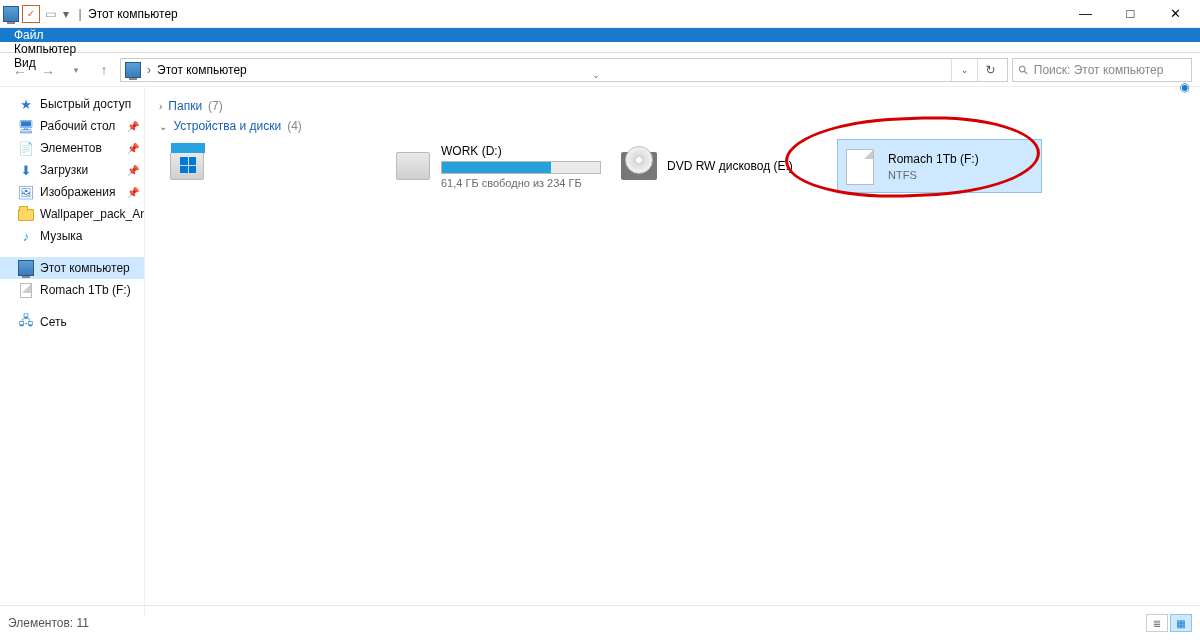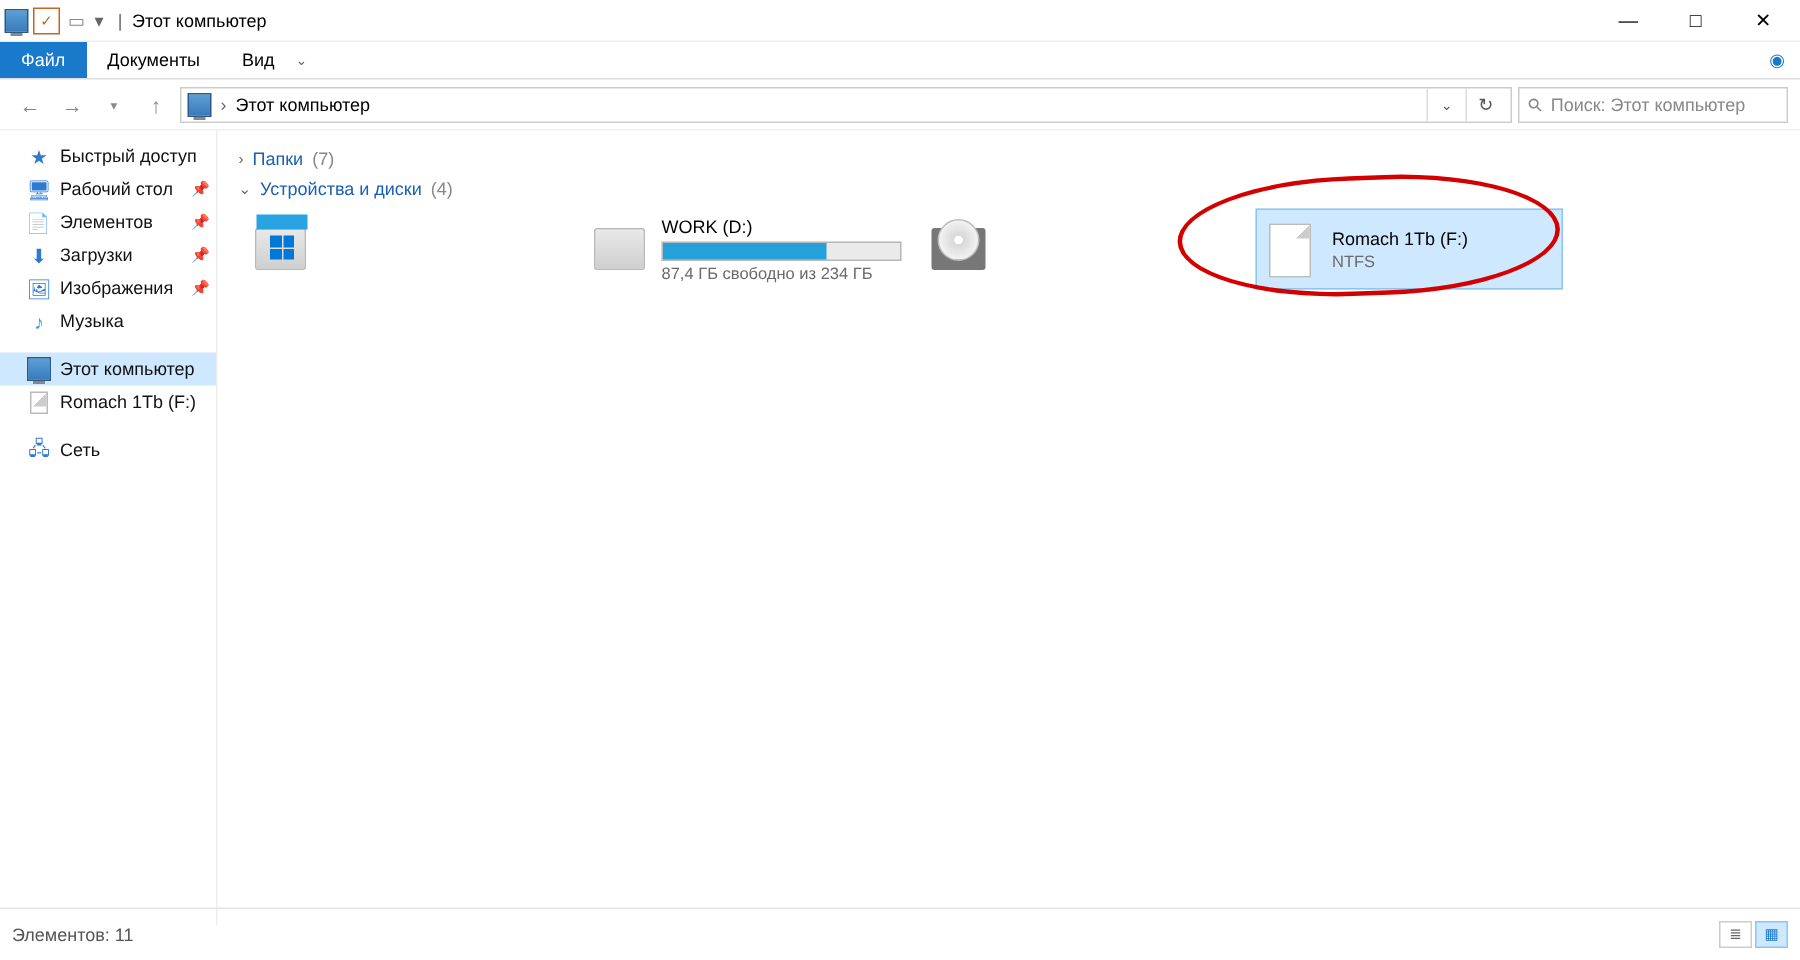--- a/index.html
+++ b/index.html
@@ -8,21 +8,21 @@
 
 .titlebar { height:28px; display:flex; align-items:center; padding:0 2px; border-bottom:1px solid #eee; }
 .titlebar-icons { display:flex; align-items:center; gap:2px; margin-right:6px; }
 .tb-ico { width:18px; height:18px; display:flex; align-items:center; justify-content:center; font-size:12px; }
 .tb-sep { width:8px; text-align:center; color:#666; }
 .titlebar-title { margin-left:4px; color:#000; }
 .win-controls { margin-left:auto; display:flex; }
 .win-btn { width:45px; height:28px; display:flex; align-items:center; justify-content:center; font-size:13px; color:#000; }
 
 
-.menubar { height:25px; display:flex; align-items:stretch; border-bottom:1px solid #ddd; }
+.menubar { height:25px; display:flex; align-items:stretch; border-bottom:1px solid #ddd;flex-direction:column; }
 .menu-file { background:#1979ca; color:#fff; padding:0 14px; display:flex; align-items:center; }
 .menu-item { padding:0 14px; display:flex; align-items:center; color:#000; }
 .help-icon { margin-left:auto; padding:0 10px; display:flex; align-items:center; color:#1979ca; }
 .menu-chevron { margin-right:8px; color:#666; font-size:9px; align-self:center; }
 
 
 .addressbar { height:34px; display:flex; align-items:center; padding:0 8px; gap:4px; border-bottom:1px solid #eee; }
 .nav-btn { width:24px; height:24px; display:flex; align-items:center; justify-content:center; color:#888; font-size:14px; }
 .path-box { flex:1; height:24px; border:1px solid #ccc; display:flex; align-items:center; padding:0 4px; gap:4px; }
 .pc-ico { width:16px; height:16px; display:inline-block; background:linear-gradient(#5aa0d8,#3a7ab8); border:1px solid #2a5a8a; position:relative; }
@@ -93,21 +93,21 @@
   <span class="titlebar-title">Этот компьютер</span>
   <div class="win-controls">
     <div class="win-btn">—</div>
     <div class="win-btn">□</div>
     <div class="win-btn">✕</div>
   </div>
 </div>
 
 <div class="menubar">
   <div class="menu-file">Файл</div>
-  <div class="menu-item">Документы</div>
+  <div class="menu-item">Компьютер</div>
   <div class="menu-item">Вид</div>
   <span class="menu-chevron">⌄</span>
   <div class="help-icon">◉</div>
 </div>
 
 <div class="addressbar">
   <div class="nav-btn">←</div>
   <div class="nav-btn">→</div>
   <div class="nav-btn" style="font-size:9px;">▾</div>
   <div class="nav-btn">↑</div>
@@ -147,20 +147,26 @@
         <span class="tree-ico" style="color:#2e7ad1;">⬇</span>
         <span>Загрузки</span>
         <span class="pin">📌</span>
       </div>
     <div class="tree-item">
         <span class="tree-ico" style="color:#2e7ad1;">🖼</span>
         <span>Изображения</span>
         <span class="pin">📌</span>
       </div>
     <div class="tree-item">
+        <span class="tree-ico">
+          <span class="folder-ico"></span>
+        </span>
+        <span>Wallpaper_pack_An</span>
+      </div>
+    <div class="tree-item">
         <span class="tree-ico" style="color:#2e9de0;">♪</span>
         <span>Музыка</span>
       </div>
     <div class="tree-spacer"></div>
     <div class="tree-item sel">
         <span class="tree-ico">
           <span class="pc-ico"></span>
         </span>
         <span>Этот компьютер</span>
       </div>
@@ -207,28 +213,31 @@
 
       <div class="drive">
         <div class="drive-ico">
             <span class="hdd-ico"></span>
           </div>
         <div class="drive-info">
           <span class="drive-name">WORK (D:)</span>
           <div class="bar-out">
               <div class="bar-in" id="bar-d" style="width: 69%;"></div>
             </div>
-          <span class="drive-sub">87,4 ГБ свободно из 234 ГБ</span>
+          <span class="drive-sub">61,4 ГБ свободно из 234 ГБ</span>
         </div>
       </div>
 
       <div class="drive" style="width:200px;">
         <div class="drive-ico">
             <span class="dvd-ico">DVD</span>
           </div>
+        <div class="drive-info">
+          <span class="drive-name">DVD RW дисковод (E:)</span>
+        </div>
       </div>
 
       <div class="drive sel" style="width:205px;margin-left:12px;">
         <div class="drive-ico">
             <span class="blank-ico"></span>
           </div>
         <div class="drive-info">
           <span class="drive-name">Romach 1Tb (F:)</span>
           <span class="drive-sub">NTFS</span>
         </div>

